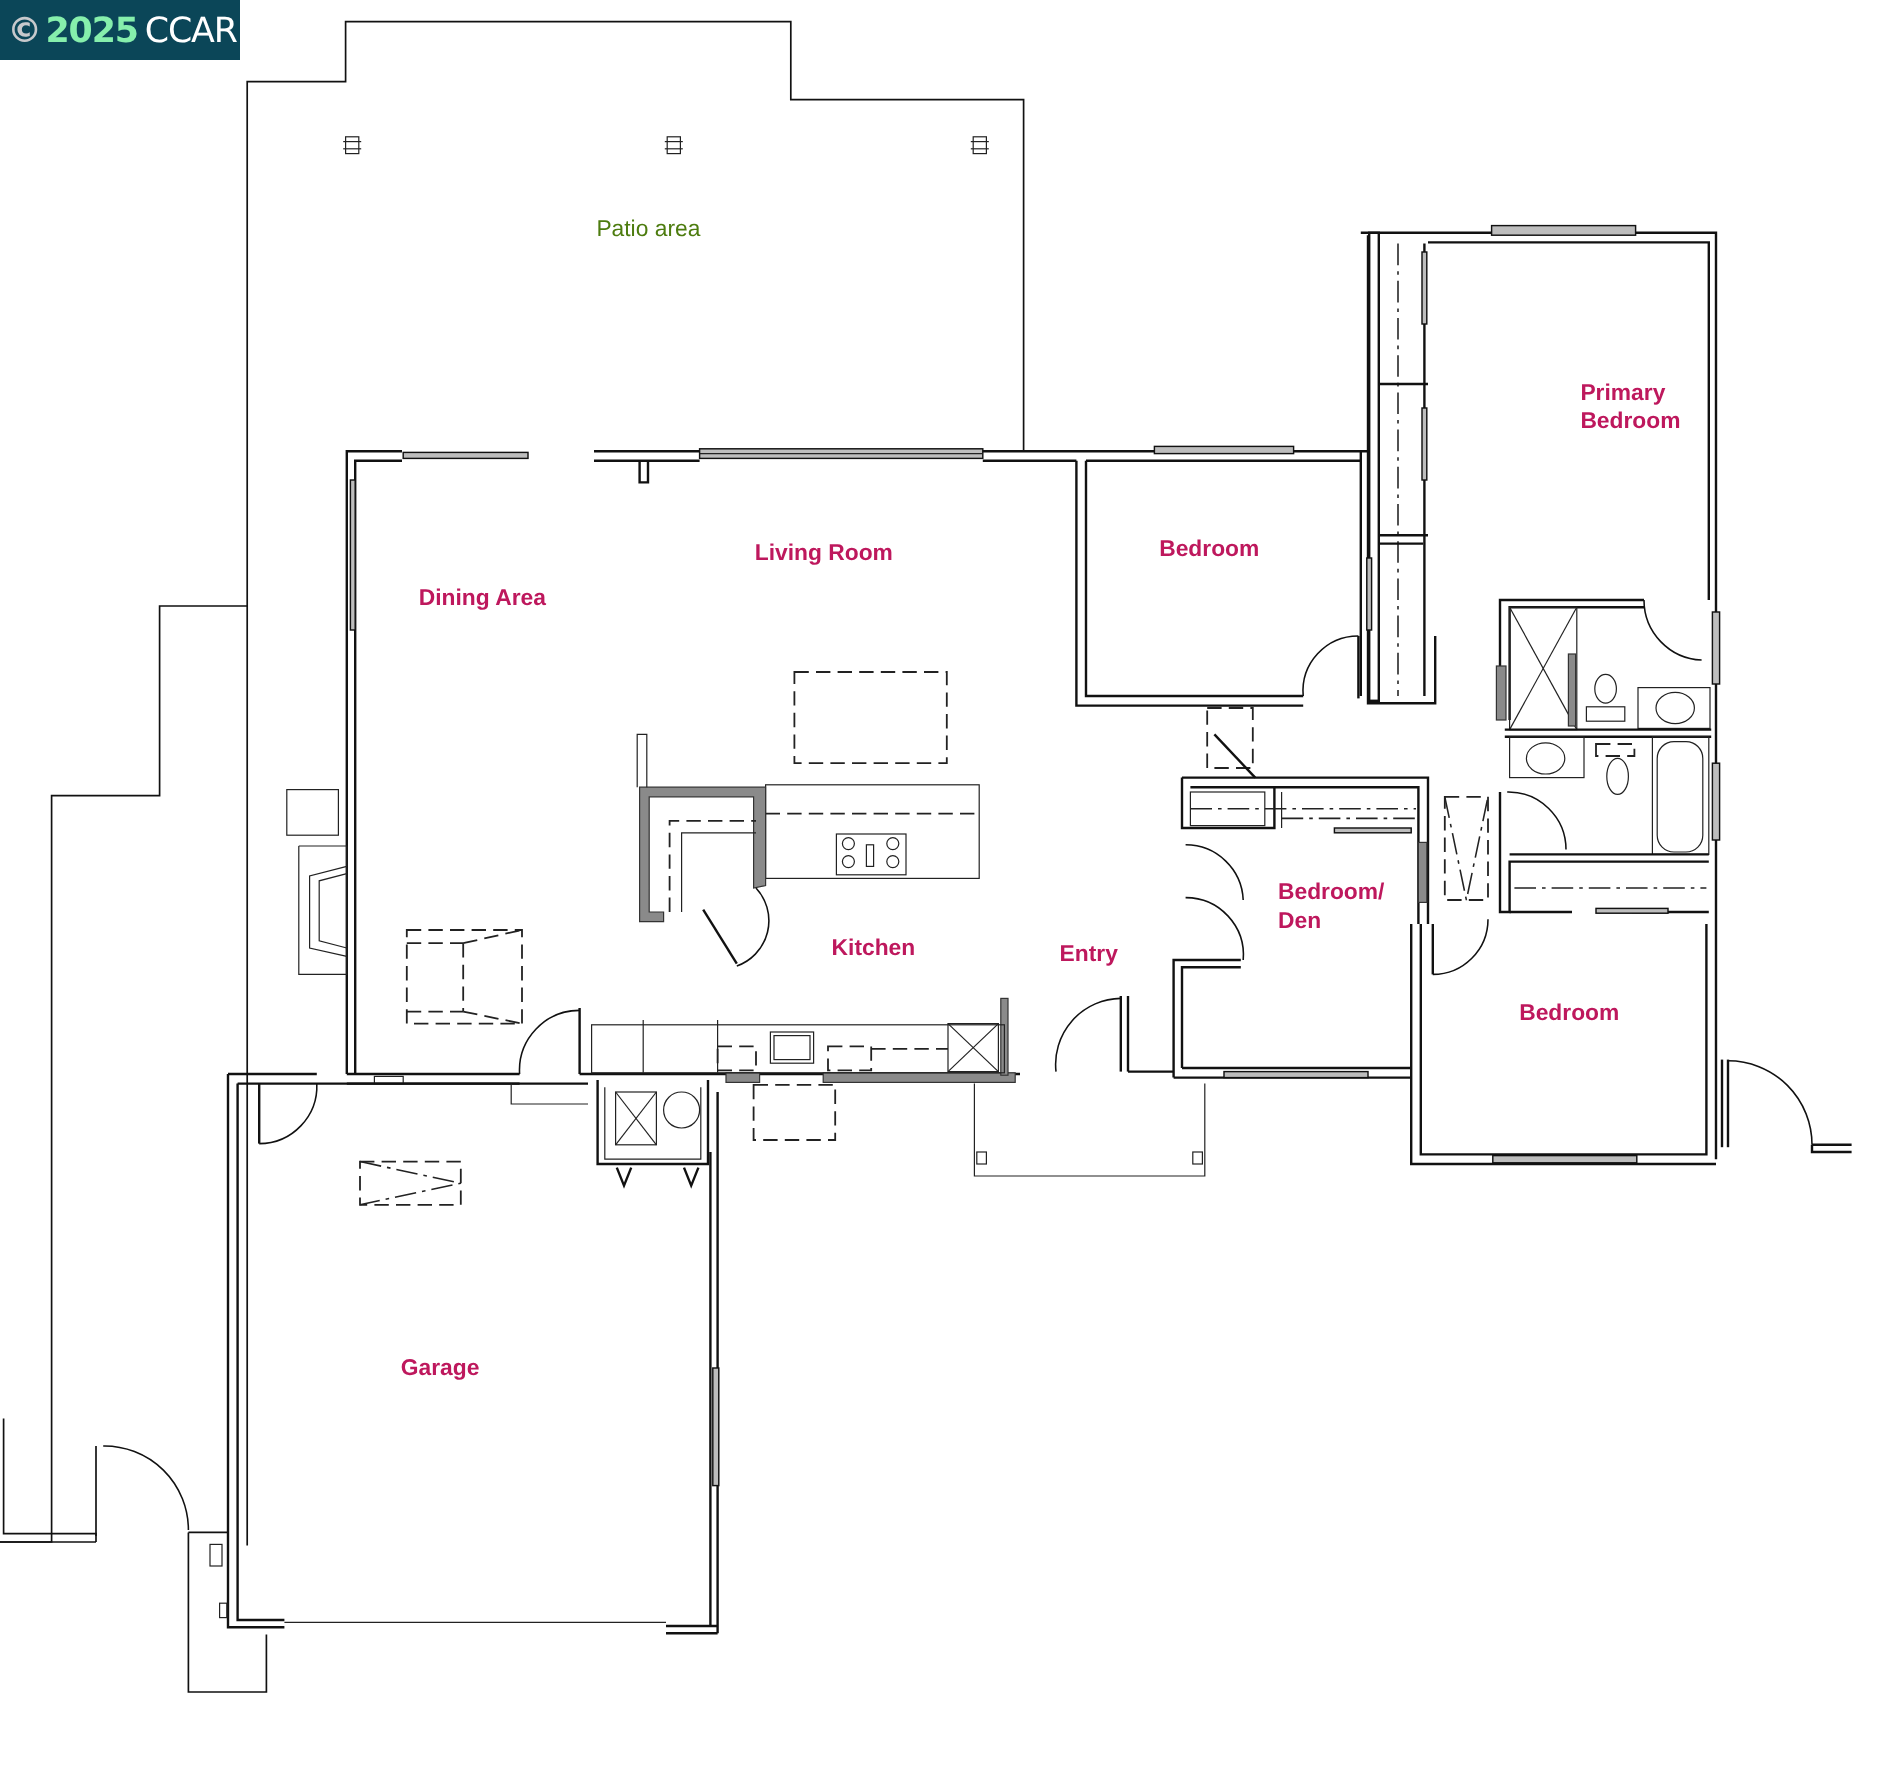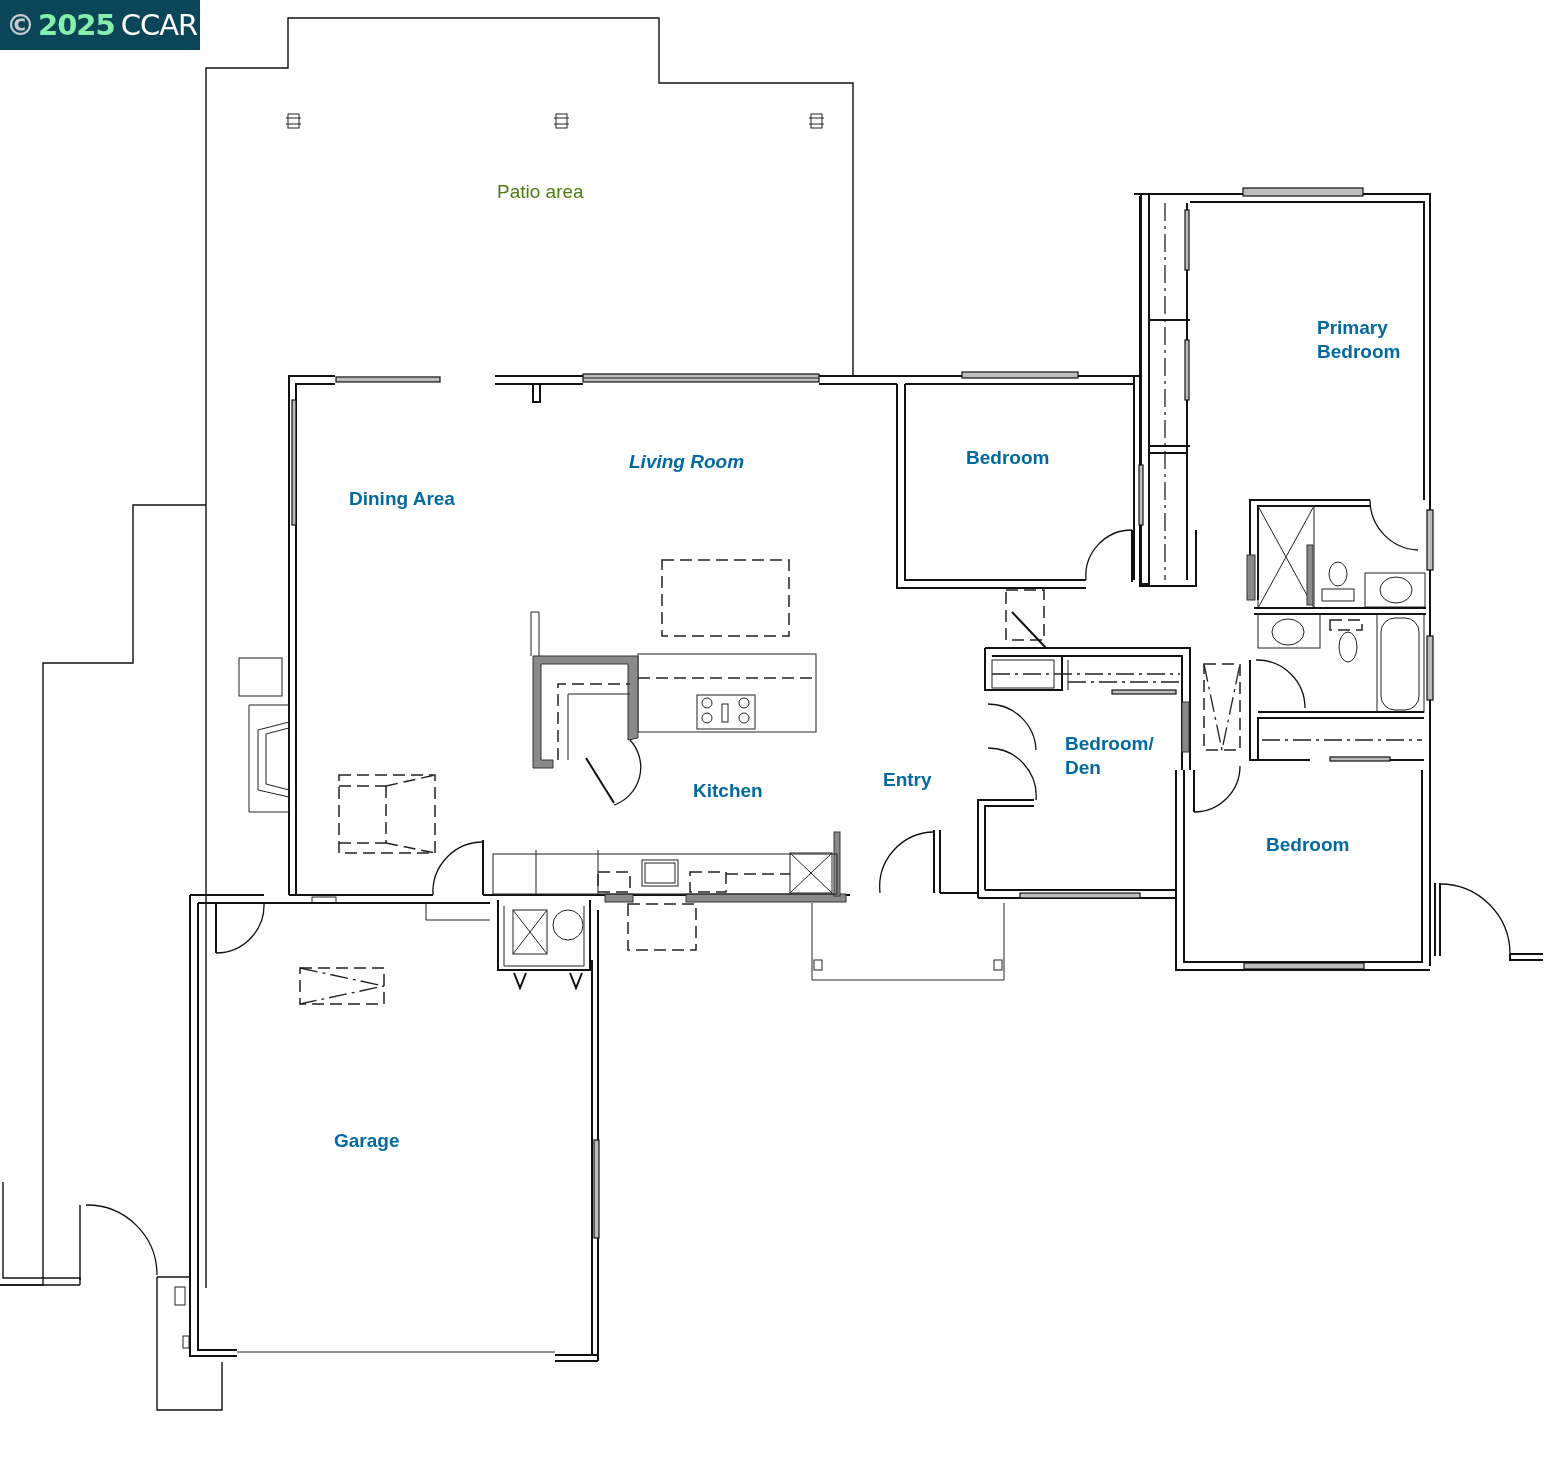--- a/index.html
+++ b/index.html
@@ -6,21 +6,21 @@
   body { width: 1568px; height: 1474px; position: relative; overflow: hidden; font-family: "Liberation Sans", sans-serif; }
   #plan { position: absolute; left: 0; top: 0; width: 1568px; height: 1474px; }
   .w { stroke: #111; stroke-width: 2; fill: none; }
   .wt { stroke: #111; stroke-width: 1.4; fill: none; }
   .thin { stroke: #222; stroke-width: 1; fill: none; }
   .dash { stroke: #222; stroke-width: 1.5; fill: none; stroke-dasharray: 12 6; }
   .dashdot { stroke: #222; stroke-width: 1.3; fill: none; stroke-dasharray: 18 5 3 5; }
   .gray { fill: #8a8a8a; stroke: #333; stroke-width: 1; }
   .win { stroke: #111; stroke-width: 1.2; fill: #bdbdbd; }
   .arc { stroke: #111; stroke-width: 1.3; fill: none; }
-  .label { position: absolute; font-family: "Liberation Sans", sans-serif; font-weight: bold; font-size: 19px; color: #0369a1; line-height: 24px; white-space: pre-line; }
+  .label { position: absolute; font-family: "Liberation Sans", sans-serif; font-weight: bold; font-size: 19px; color: #be185d; line-height: 24px; white-space: pre-line; }
   .label.light { font-weight: normal; color: #4d7c0f; }
   #badge { position: absolute; left: 0; top: 0; width: 200px; height: 50px; background: #0b4658; display: flex; align-items: center; padding-left: 6px; box-sizing: border-box; }
   #badge .c { color: #c7c9cc; font-weight: bold; font-size: 29px; font-family: "DejaVu Sans", sans-serif; letter-spacing: -1px; }
   #badge .y { color: #86efac; font-weight: bold; font-size: 29px; font-family: "DejaVu Sans", sans-serif; margin-left: 4px; letter-spacing: -1px; }
   #badge .o { color: #ffffff; font-size: 29px; font-family: "DejaVu Sans", sans-serif; margin-left: 6px; letter-spacing: -1px; }
 </style>
 </head>
 <body>
 
 <svg id="plan" viewBox="0 0 1568 1474" xmlns="http://www.w3.org/2000/svg">
@@ -244,23 +244,23 @@
   </g>
 </svg>
 
 <div id="badge">
   <span class="c">©</span>
   <span class="y">2025</span>
   <span class="o">CCAR</span>
 </div>
 
 <div class="label light" style="left:497px;top:180px;">Patio area</div>
-<div class="label" style="left:629px;top:450px;font-style:italic;">Living Room</div>
+<div class="label" style="left:629px;top:450px;">Living Room</div>
 <div class="label" style="left:349px;top:487px;">Dining Area</div>
 <div class="label" style="left:966px;top:446px;">Bedroom</div>
 <div class="label" style="left:1317px;top:316px;">Primary
 Bedroom</div>
 <div class="label" style="left:668px;top:779px;margin-left:25px;">Kitchen</div>
-<div class="label" style="left:883px;top:768px;">Entry</div>
+<div class="label" style="left:883px;top:784px;">Entry</div>
 <div class="label" style="left:1065px;top:732px;">Bedroom/
 Den</div>
 <div class="label" style="left:1266px;top:833px;">Bedroom</div>
 <div class="label" style="left:334px;top:1129px;">Garage</div>
 
 </body></html>

